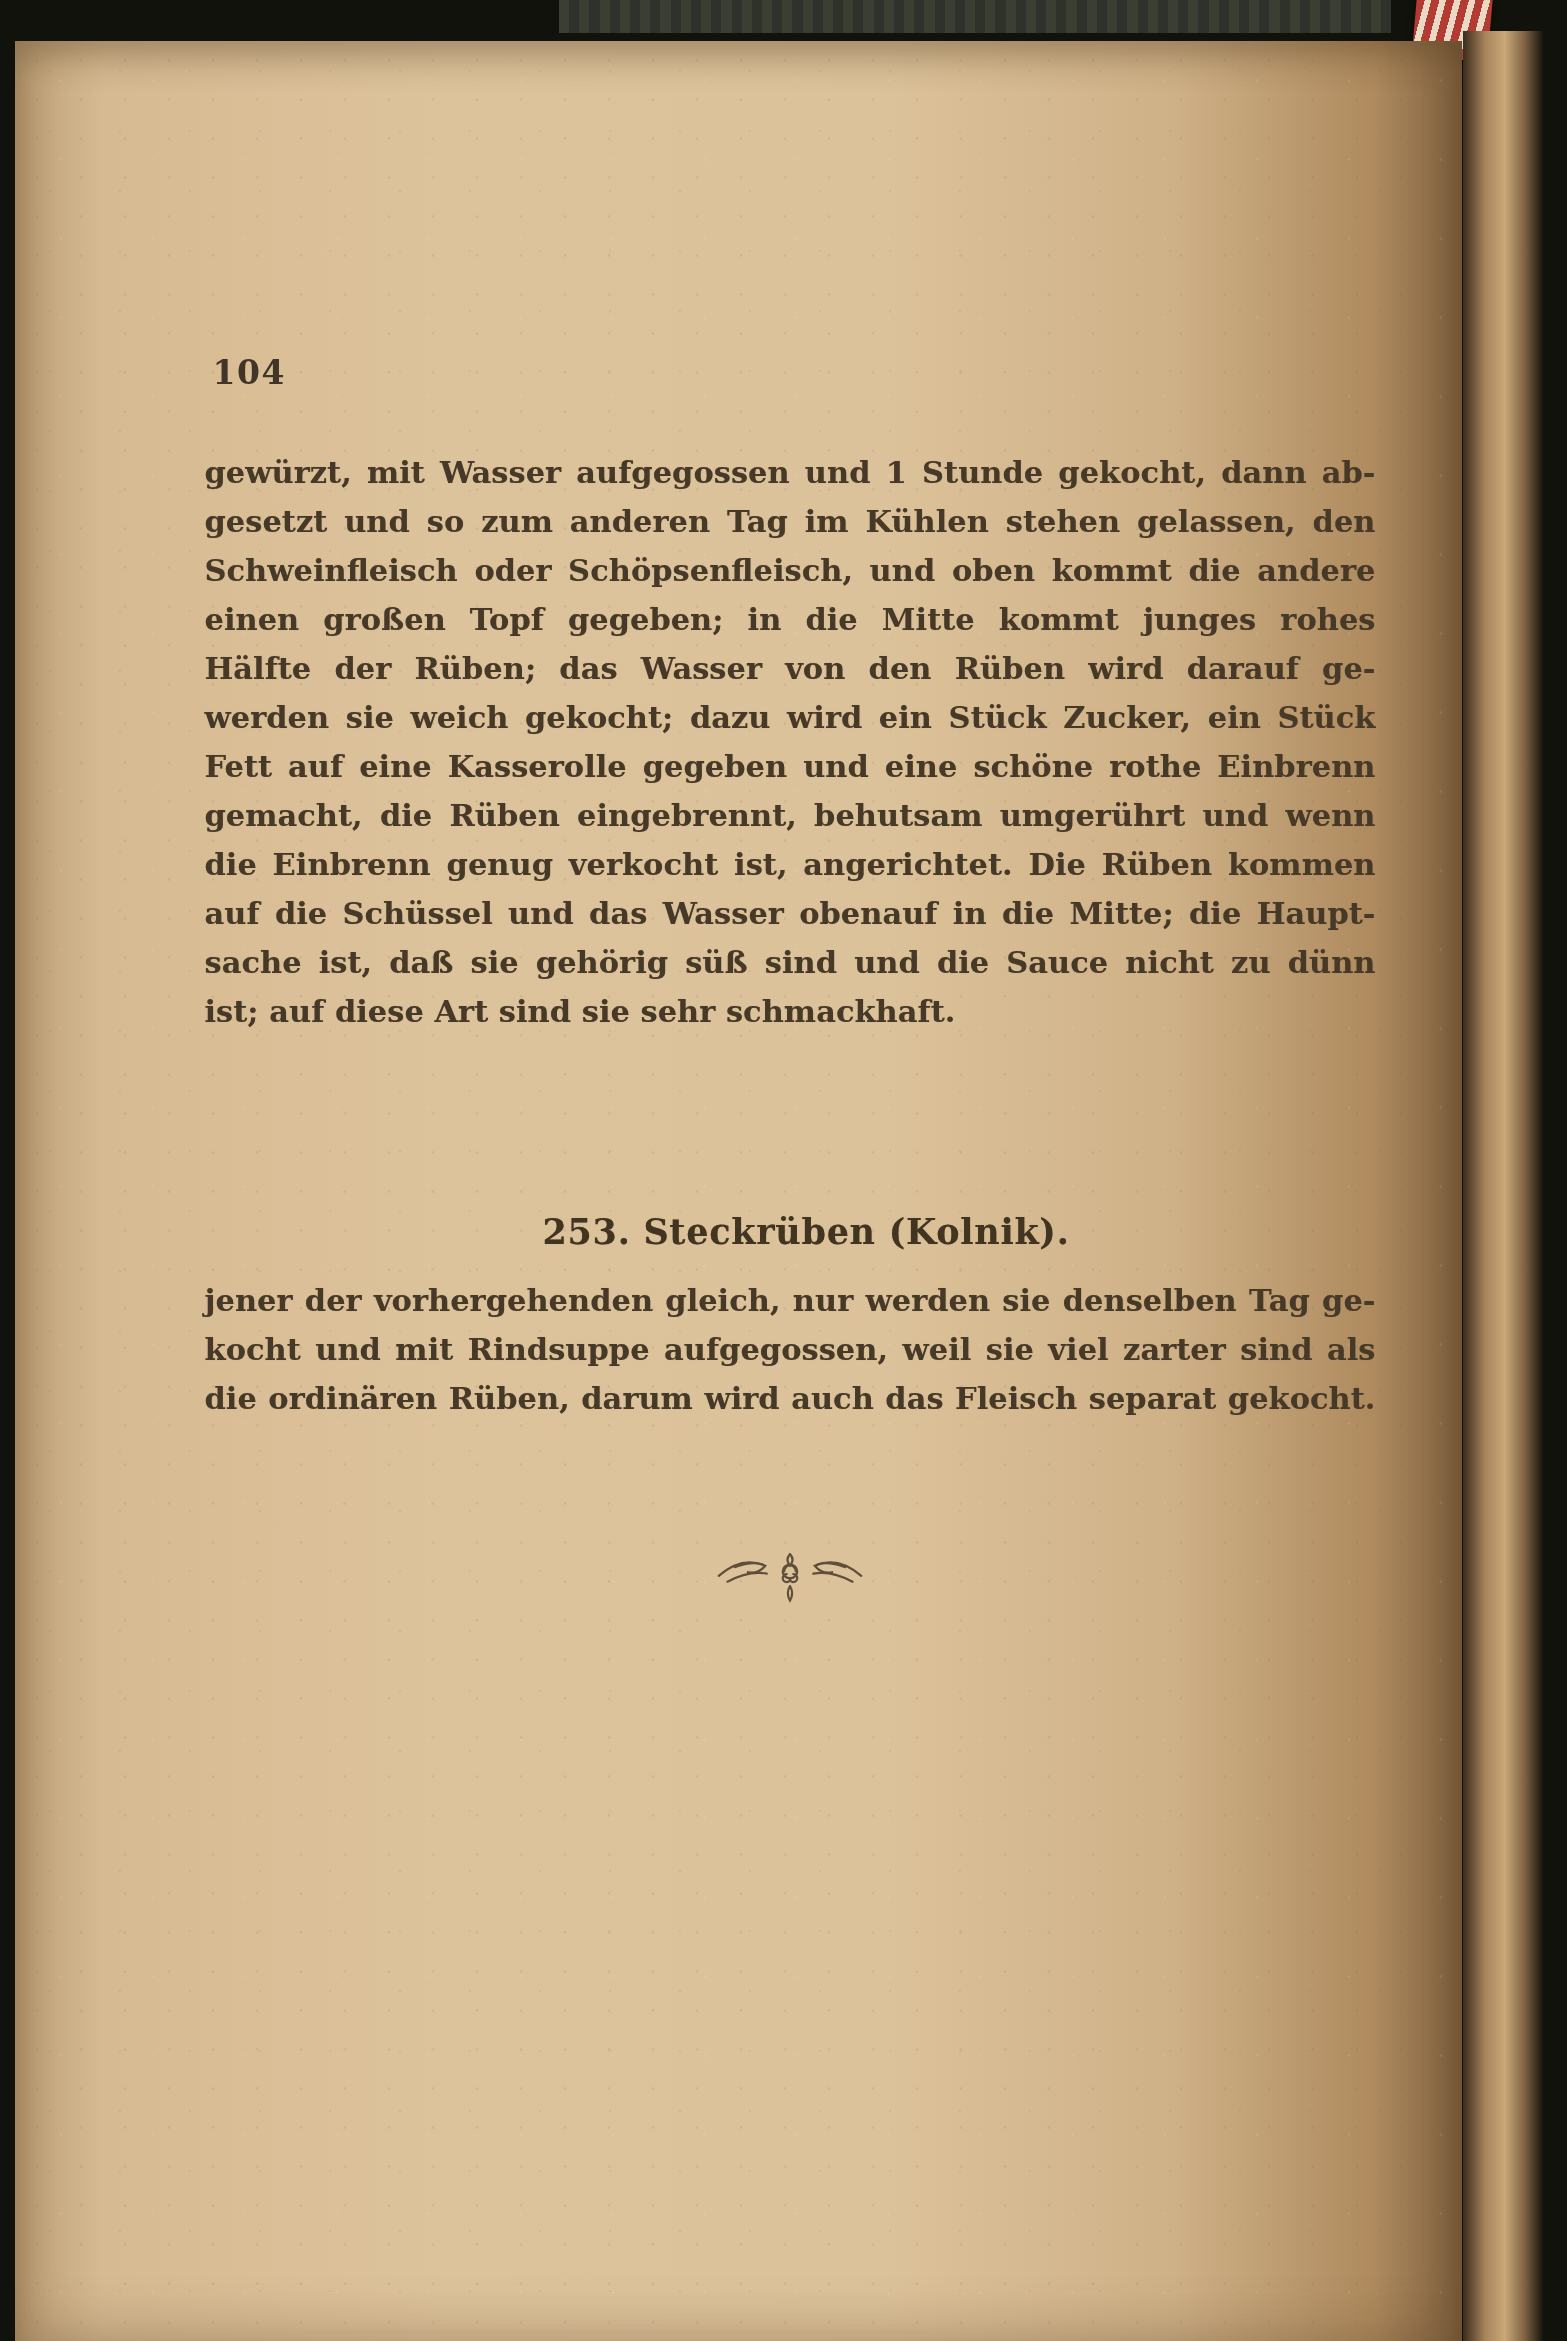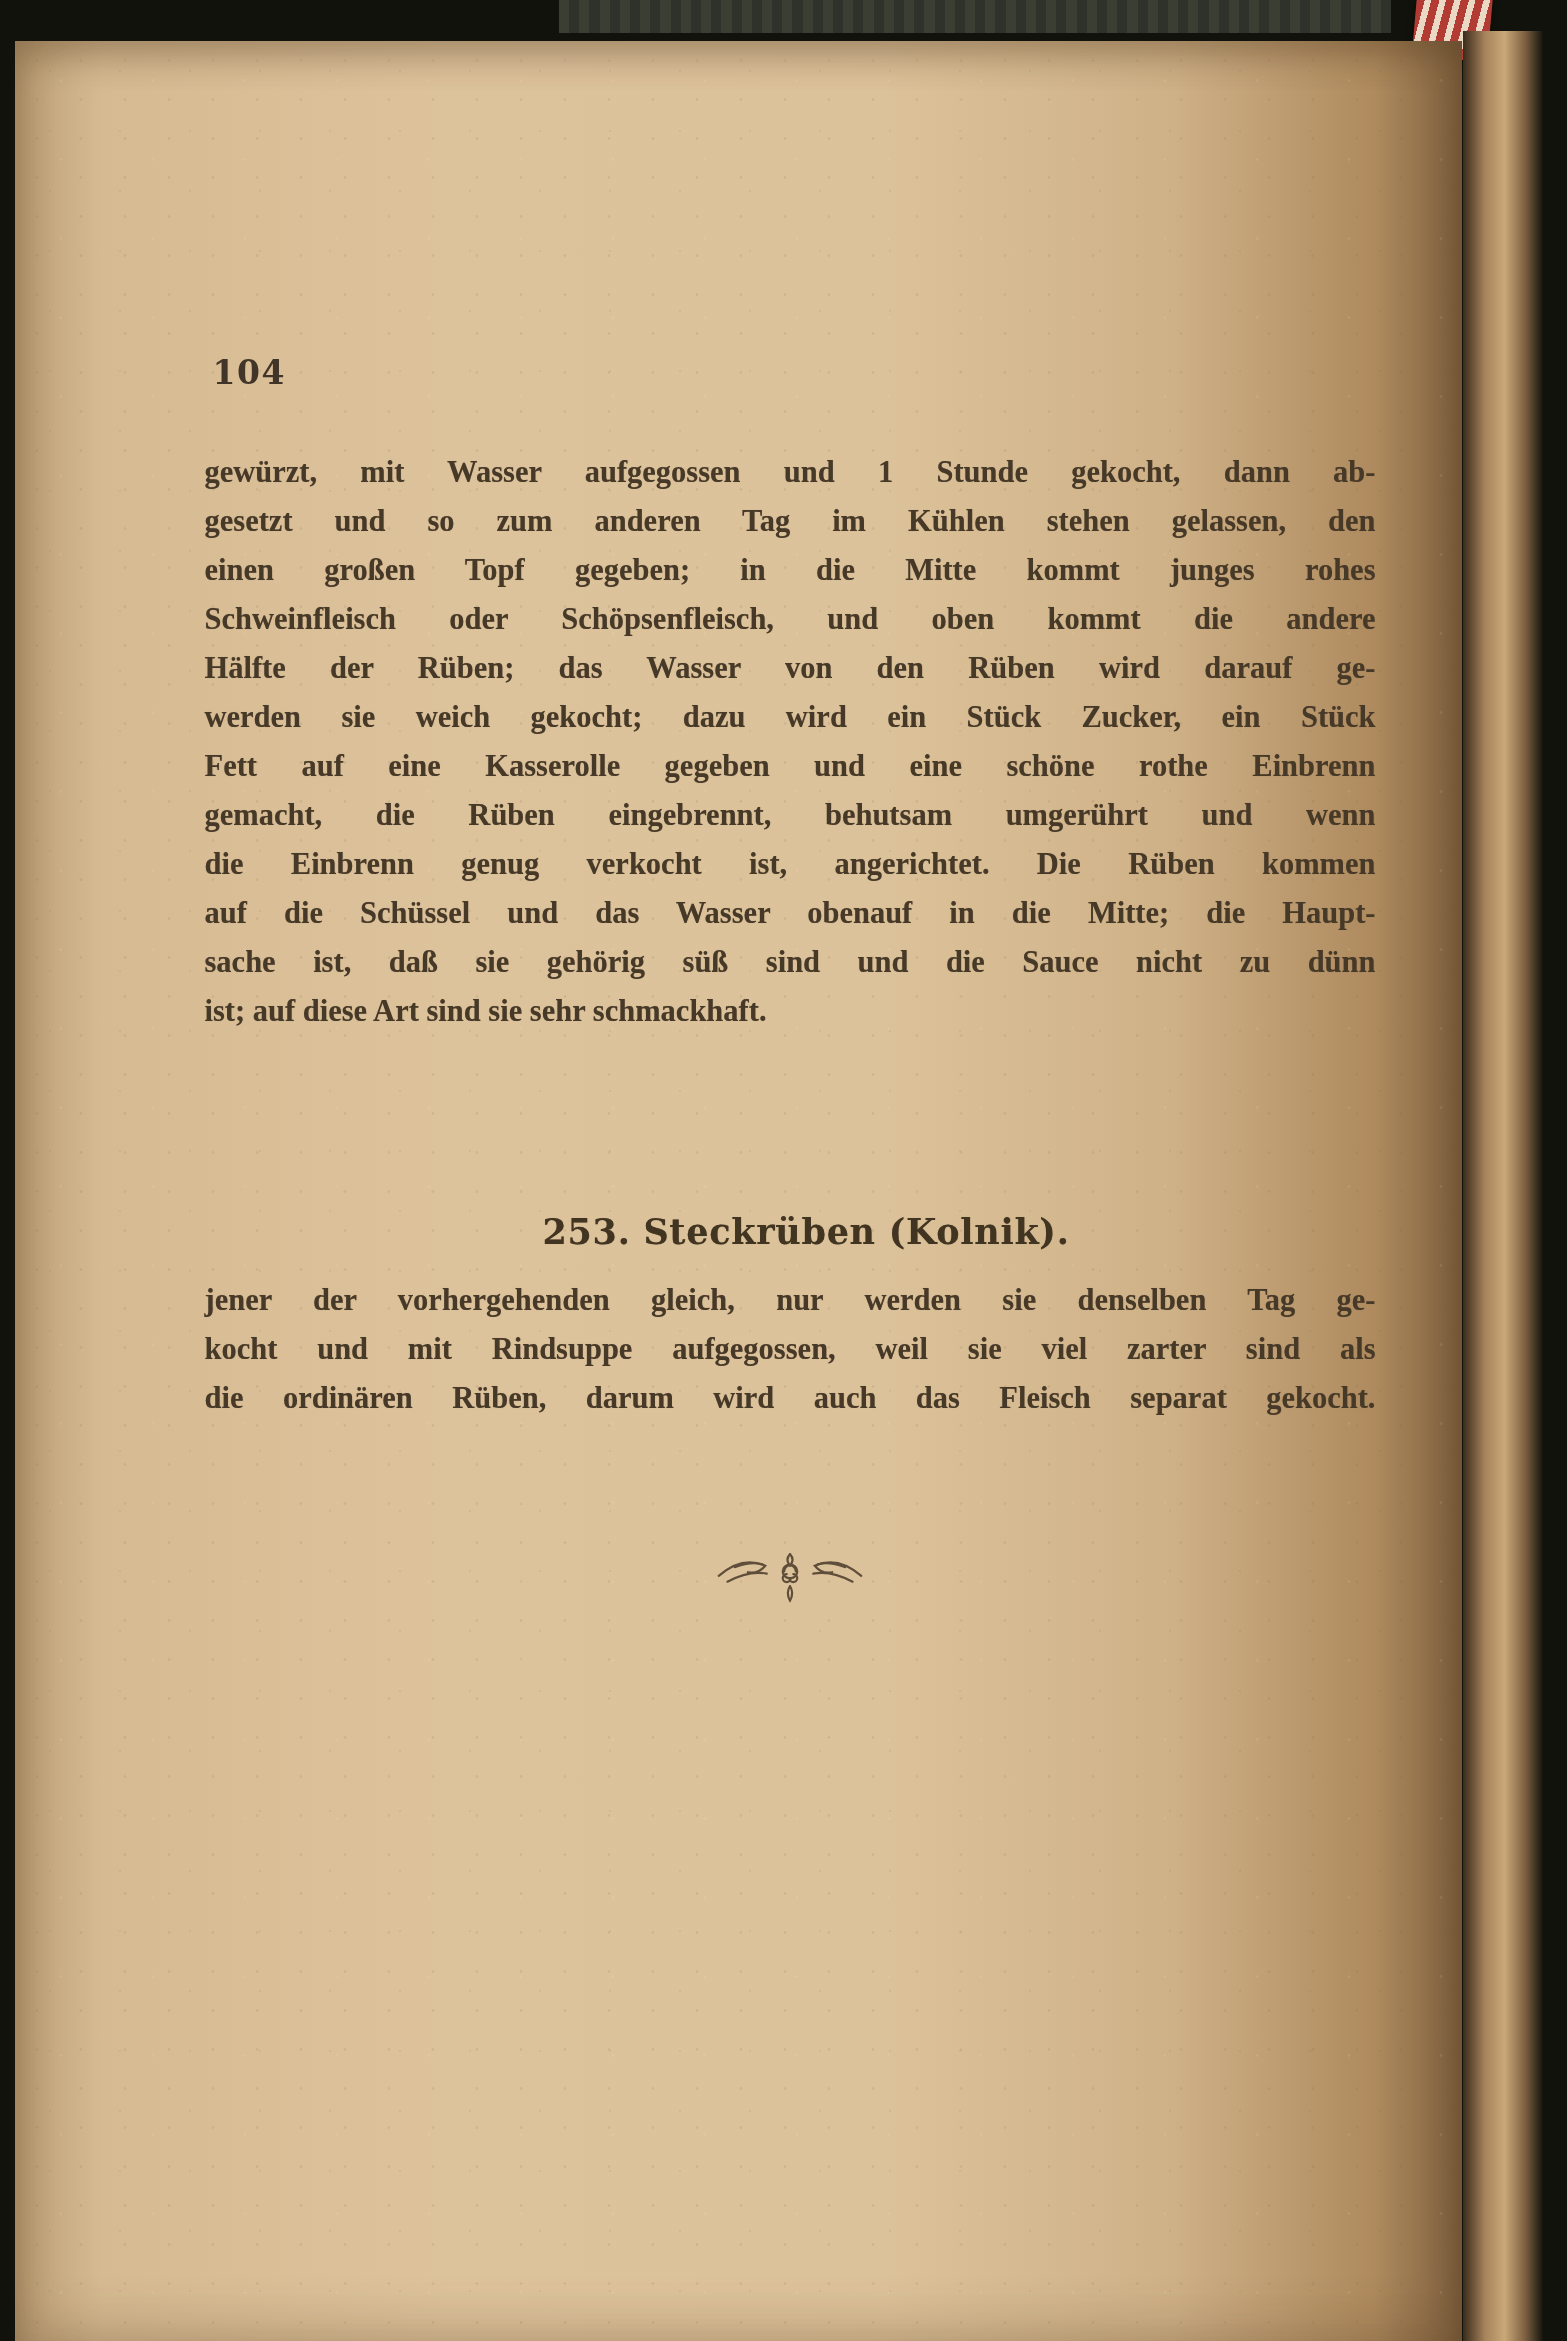--- a/index.html
+++ b/index.html
@@ -95,21 +95,20 @@
     font-weight: 700;
     color: #473928;
     text-shadow: 0 0 0.7px rgba(70,55,35,.35);
   }
   .para-1 { top: 407px; }
   .para-2 { top: 1235px; }
 
   .line {
     text-align: justify;
     text-align-last: justify;
-    font-family: Liberation Serif, serif;
   }
   .line.last {
     text-align-last: left;
   }
 
   .heading {
     position: absolute;
     left: 190px;
     top: 1154px;
     width: 1171px;
@@ -138,22 +137,22 @@
 <div class="ribbon"></div>
 <div class="page-edges"></div>
 
 <div class="paper">
 
   <div class="page-number">104</div>
 
   <div class="para para-1">
       <div class="line">gewürzt, mit Wasser aufgegossen und 1 Stunde gekocht, dann ab-</div>
       <div class="line">gesetzt und so zum anderen Tag im Kühlen stehen gelassen, den</div>
+      <div class="line">Schweinfleisch oder Schöpsenfleisch, und oben kommt die andere</div>
       <div class="line">einen großen Topf gegeben; in die Mitte kommt junges rohes</div>
-      <div class="line">Schweinfleisch oder Schöpsenfleisch, und oben kommt die andere</div>
       <div class="line">Hälfte der Rüben; das Wasser von den Rüben wird darauf ge-</div>
       <div class="line">werden sie weich gekocht; dazu wird ein Stück Zucker, ein Stück</div>
       <div class="line">Fett auf eine Kasserolle gegeben und eine schöne rothe Einbrenn</div>
       <div class="line">gemacht, die Rüben eingebrennt, behutsam umgerührt und wenn</div>
       <div class="line">die Einbrenn genug verkocht ist, angerichtet. Die Rüben kommen</div>
       <div class="line">auf die Schüssel und das Wasser obenauf in die Mitte; die Haupt-</div>
       <div class="line">sache ist, daß sie gehörig süß sind und die Sauce nicht zu dünn</div>
       <div class="line last">ist; auf diese Art sind sie sehr schmackhaft.</div>
     </div>
 

